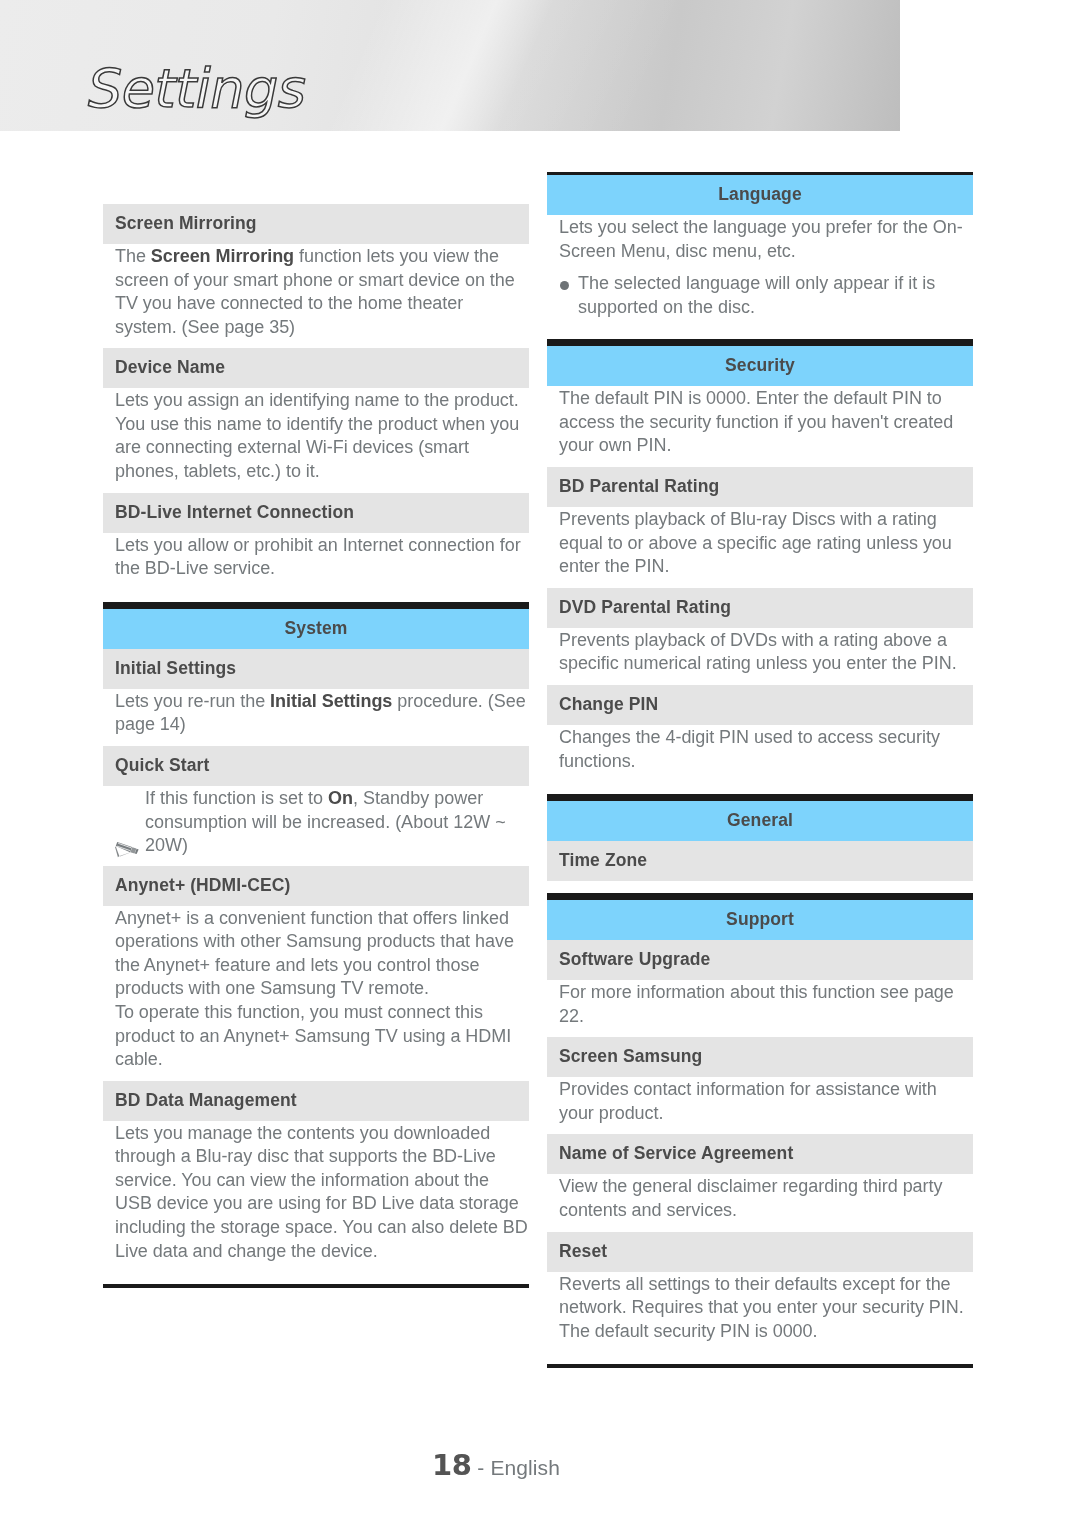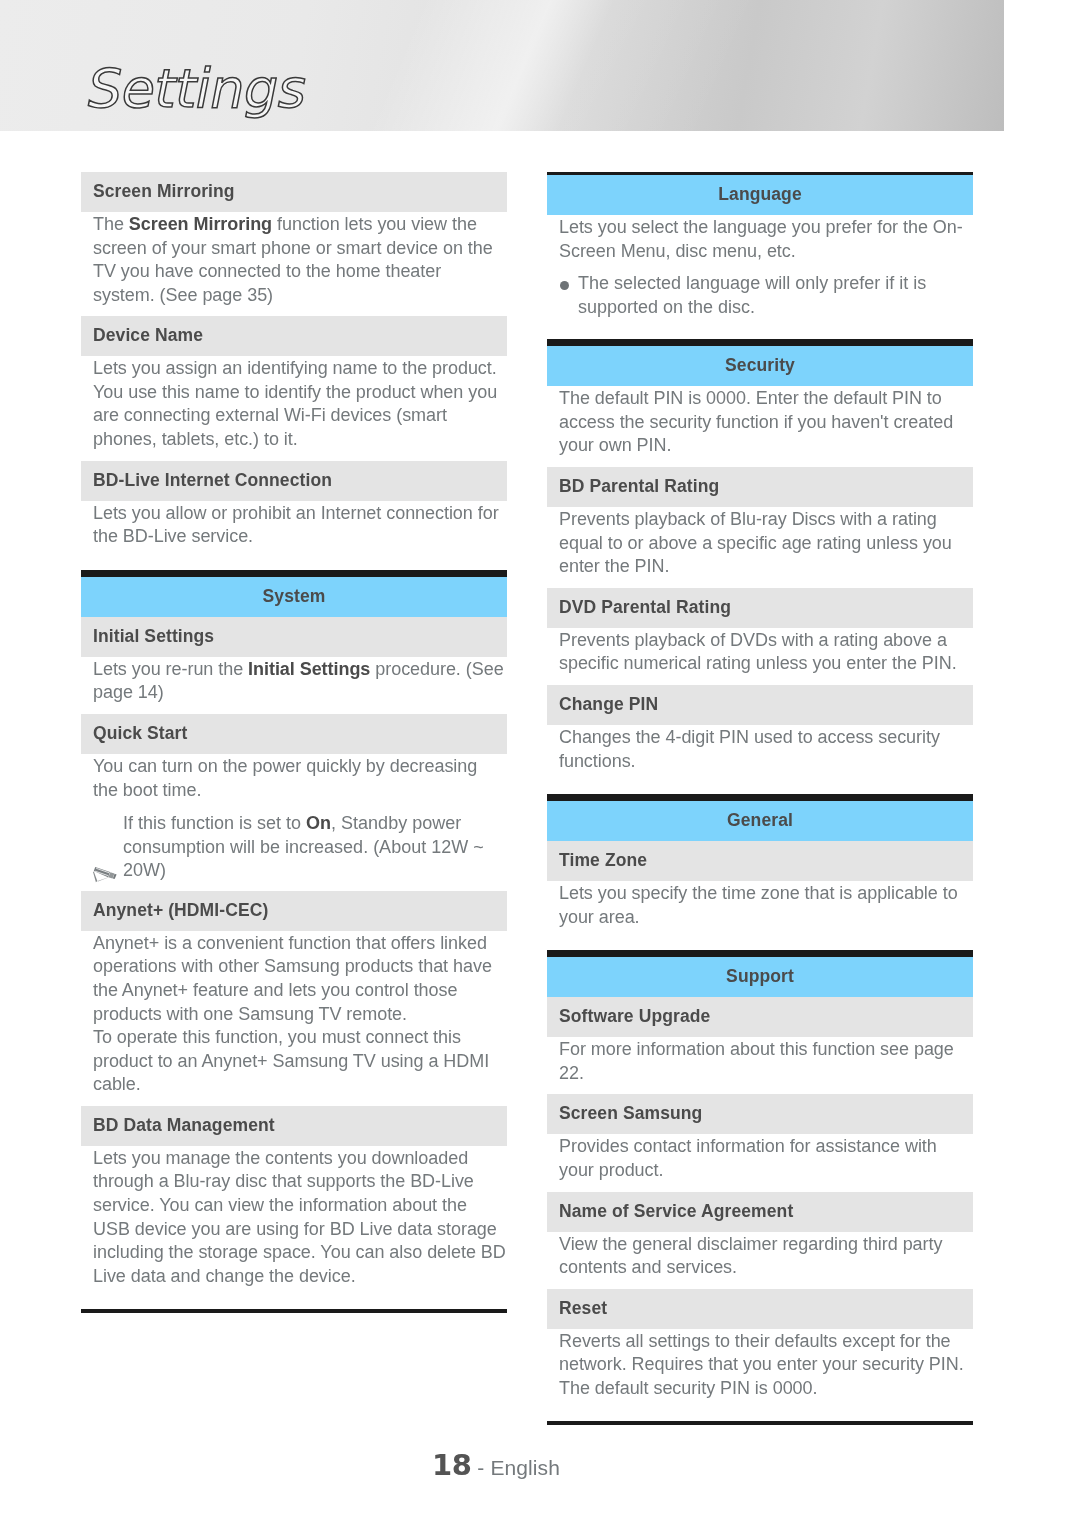--- a/index.html
+++ b/index.html
@@ -12,21 +12,21 @@
     height: 1532px;
     position: relative;
     font-family: "Liberation Sans", "DejaVu Sans", sans-serif;
     overflow: hidden;
   }
 
   
   .banner {
     position: absolute;
     top: 0; left: 0;
-    width: 1004px;
+    width: 900px;
     height: 131px;
     background:
       linear-gradient(113deg,
         rgba(255,255,255,0.00) 0%,
         rgba(255,255,255,0.00) 40%,
         rgba(255,255,255,0.55) 52%,
         rgba(255,255,255,0.10) 58%,
         rgba(255,255,255,0.00) 72%),
       linear-gradient(100deg,
         #ececec 0%,
@@ -61,21 +61,21 @@
     top: 131px;
     left: 0;
     width: 1080px;
     height: 1401px;
   }
   .col {
     position: absolute;
     top: 41px;
     width: 426px;
   }
-  .col-left  { left: 81px;  }
+  .col-left  { left: 103px; margin-top: 32px;  }
   .col-right { left: 547px; }
 
   
   .section-rule {
     height: 4px;
     background: #1a1a1a;
     margin: 0;
   }
   .section-rule.gap-above { margin-top: 12px; }
 
@@ -181,21 +181,20 @@
       <div class="body-text">The <b>Screen Mirroring</b> function lets you view the screen of your smart phone or smart device on the TV you have connected to the home theater system. (See page 35)</div>
       <div class="sub-head">Device Name</div>
       <div class="body-text">Lets you assign an identifying name to the product. You use this name to identify the product when you are connecting external Wi-Fi devices (smart phones, tablets, etc.) to it.</div>
       <div class="sub-head">BD-Live Internet Connection</div>
       <div class="body-text">Lets you allow or prohibit an Internet connection for the BD-Live service.</div>
       <div class="section-rule gap-above"></div>
       <div class="section-head">System</div>
       <div class="sub-head">Initial Settings</div>
       <div class="body-text">Lets you re-run the <b>Initial Settings</b> procedure. (See page 14)</div>
       <div class="sub-head">Quick Start</div>
-      <div class="body-text">You can turn on the power quickly by decreasing the boot time.</div>
       <div class="note">
         <span class="note-icon"><span><svg width="24" height="17" viewBox="0 0 24 17">
               <g fill="#6e7376">
                 <path d="M2.2 1.0 L17.0 6.1 L15.0 11.2 L0.8 5.0 Z" opacity="0.92"></path>
                 <path d="M17.3 6.2 L21.4 7.6 L19.6 12.4 L15.3 11.3 Z" opacity="0.75"></path>
                 <path d="M21.6 7.7 L23.6 8.4 L21.6 13.0 L19.8 12.5 Z" opacity="0.95"></path>
                 <path d="M0.7 5.2 L4.3 14.9 L2.9 16.2 L0.2 6.6 Z" opacity="0.85"></path>
                 <path d="M4.4 15.1 L14.8 11.4 L15.4 11.6 L5.0 15.6 Z" opacity="0.6"></path>
               </g>
               <g stroke="#ffffff" stroke-width="0.9" opacity="0.85" fill="none">
@@ -210,35 +209,34 @@
       <div class="sub-head">BD Data Management</div>
       <div class="body-text">Lets you manage the contents you downloaded through a Blu-ray disc that supports the BD-Live service. You can view the information about the USB device you are using for BD Live data storage including the storage space. You can also delete BD Live data and change the device.</div>
       <div class="section-rule gap-above"></div>
     </div>
 
   <div class="col col-right">
       <div class="section-head">Language</div>
       <div class="body-text">Lets you select the language you prefer for the On-Screen Menu, disc menu, etc.</div>
       <div class="bullet">
         <span class="dot"></span>
-        <span class="bullet-body">The selected language will only prefer if it is supported on the disc.</span>
+        <span class="bullet-body">The selected language will only appear if it is supported on the disc.</span>
       </div>
       <div class="section-rule gap-above"></div>
       <div class="section-head">Security</div>
       <div class="body-text">The default PIN is 0000. Enter the default PIN to access the security function if you haven't created your own PIN.</div>
       <div class="sub-head">BD Parental Rating</div>
       <div class="body-text">Prevents playback of Blu-ray Discs with a rating equal to or above a specific age rating unless you enter the PIN.</div>
       <div class="sub-head">DVD Parental Rating</div>
       <div class="body-text">Prevents playback of DVDs with a rating above a specific numerical rating unless you enter the PIN.</div>
       <div class="sub-head">Change PIN</div>
       <div class="body-text">Changes the 4-digit PIN used to access security functions.</div>
       <div class="section-rule gap-above"></div>
       <div class="section-head">General</div>
       <div class="sub-head">Time Zone</div>
-      <div class="body-text">Lets you specify the time zone that is applicable to your area.</div>
       <div class="section-rule gap-above"></div>
       <div class="section-head">Support</div>
       <div class="sub-head">Software Upgrade</div>
       <div class="body-text">For more information about this function see page 22.</div>
       <div class="sub-head">Screen Samsung</div>
       <div class="body-text">Provides contact information for assistance with your product.</div>
       <div class="sub-head">Name of Service Agreement</div>
       <div class="body-text">View the general disclaimer regarding third party contents and services.</div>
       <div class="sub-head">Reset</div>
       <div class="body-text">Reverts all settings to their defaults except for the network. Requires that you enter your security PIN. The default security PIN is 0000.</div>

